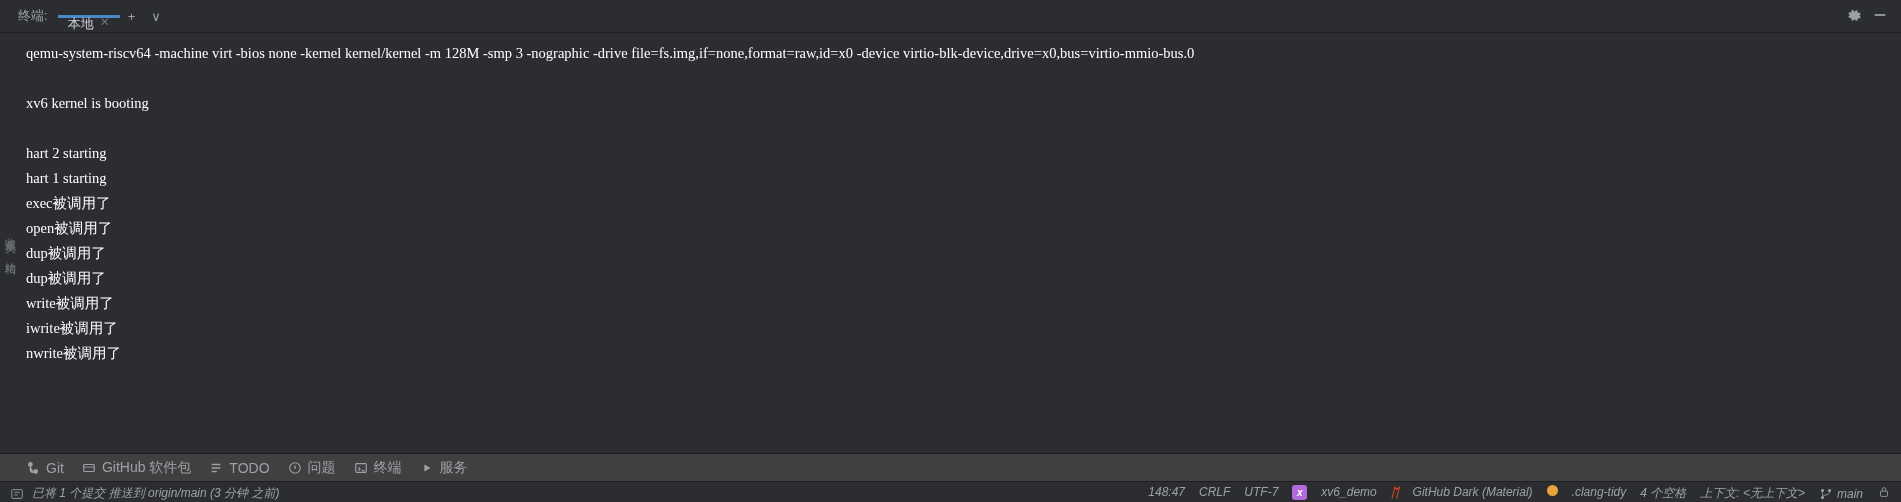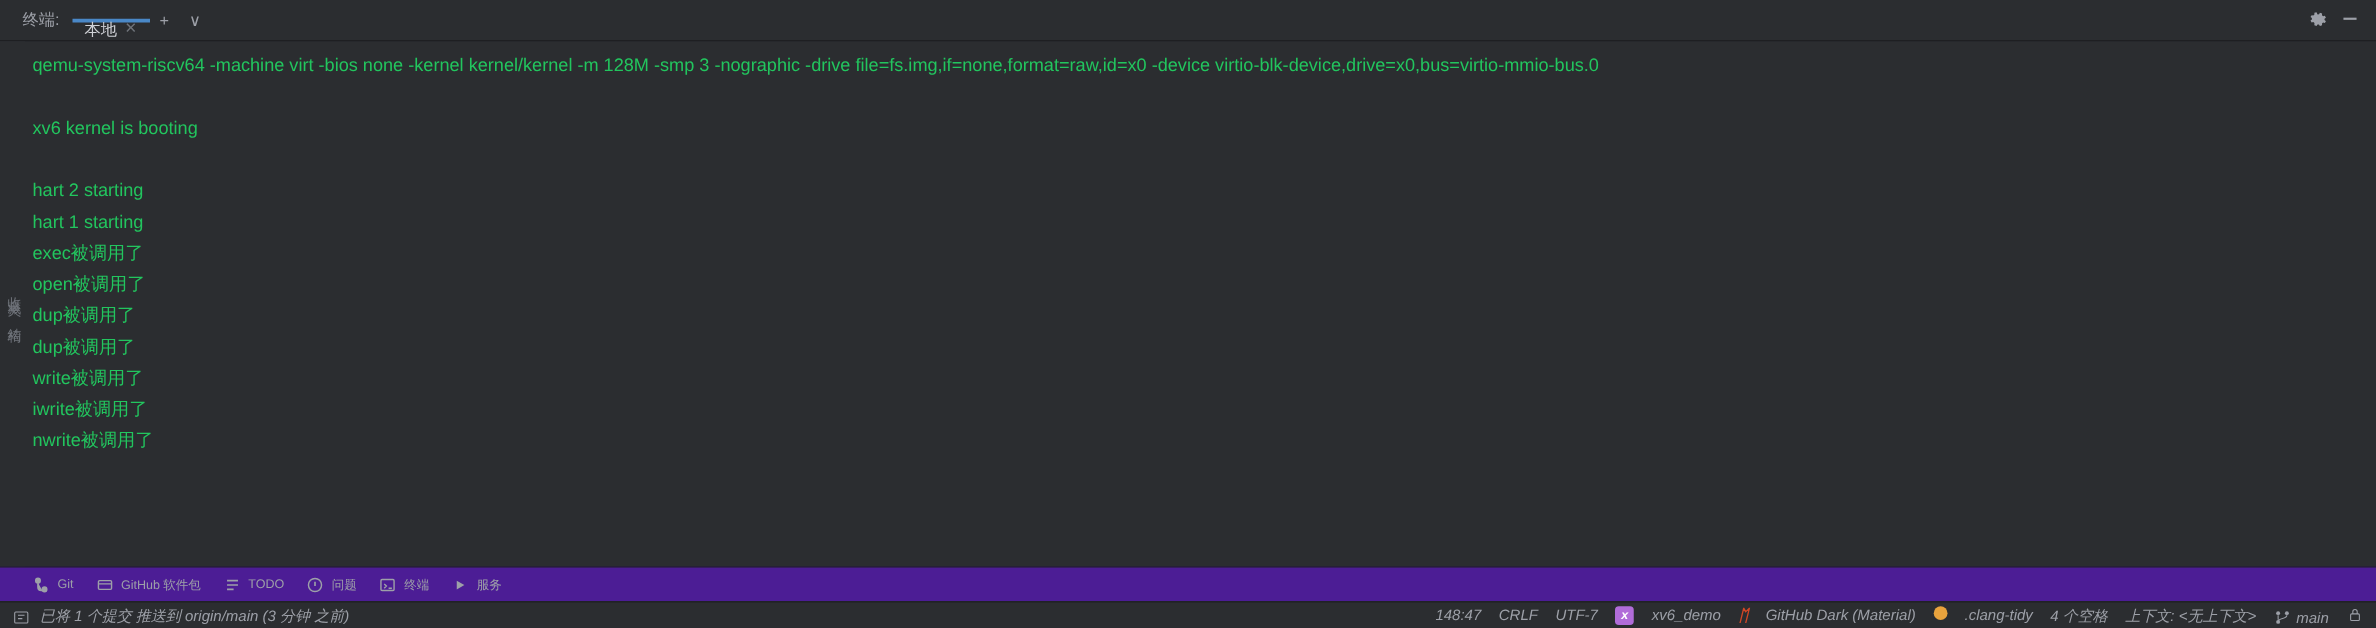--- a/index.html
+++ b/index.html
@@ -64,37 +64,37 @@
     color: #6f737a;
   }
   .gutter .v {
     writing-mode: vertical-rl;
     font-size: 11px;
     letter-spacing: 2px;
   }
   .terminal {
     flex: 1;
     padding: 8px 6px;
-    font-family: Liberation Sans, sans-serif;
+    font-family: Liberation Serif, serif;
     font-size: 14.5px;
     line-height: 25px;
-    color: #22c55e;
+    color: #ffffff;
     white-space: pre;
     overflow: hidden;
   }
   .toolbar {
     height: 28px;
-    background: #4c1d95;
+    background: #404040;
     border-top: 1px solid #1e1f22;
     display: flex;
     align-items: center;
     gap: 18px;
     padding: 0 12px 0 26px;
     color: #9da0a8;
-    font-size: 10px;
+    font-size: 14px;
   }
   .toolbar .item {
     display: flex;
     align-items: center;
     gap: 6px;
     cursor: pointer;
   }
   .statusbar {
     height: 24px;
     background: #2b2d30;

